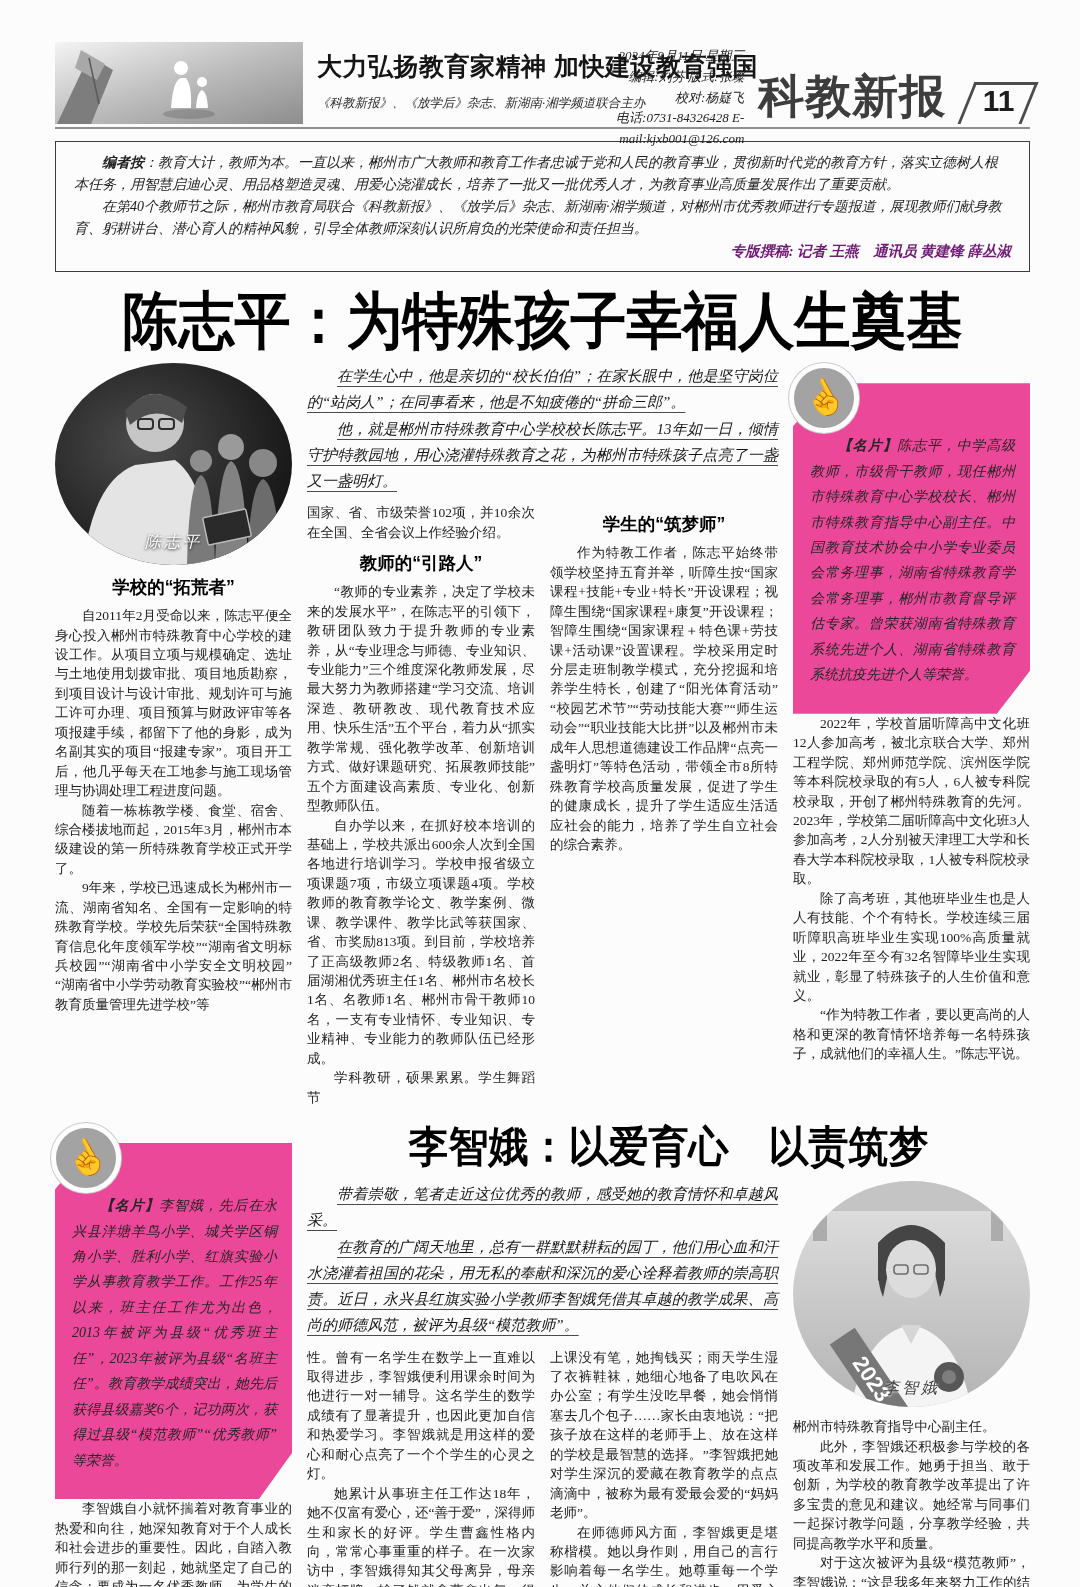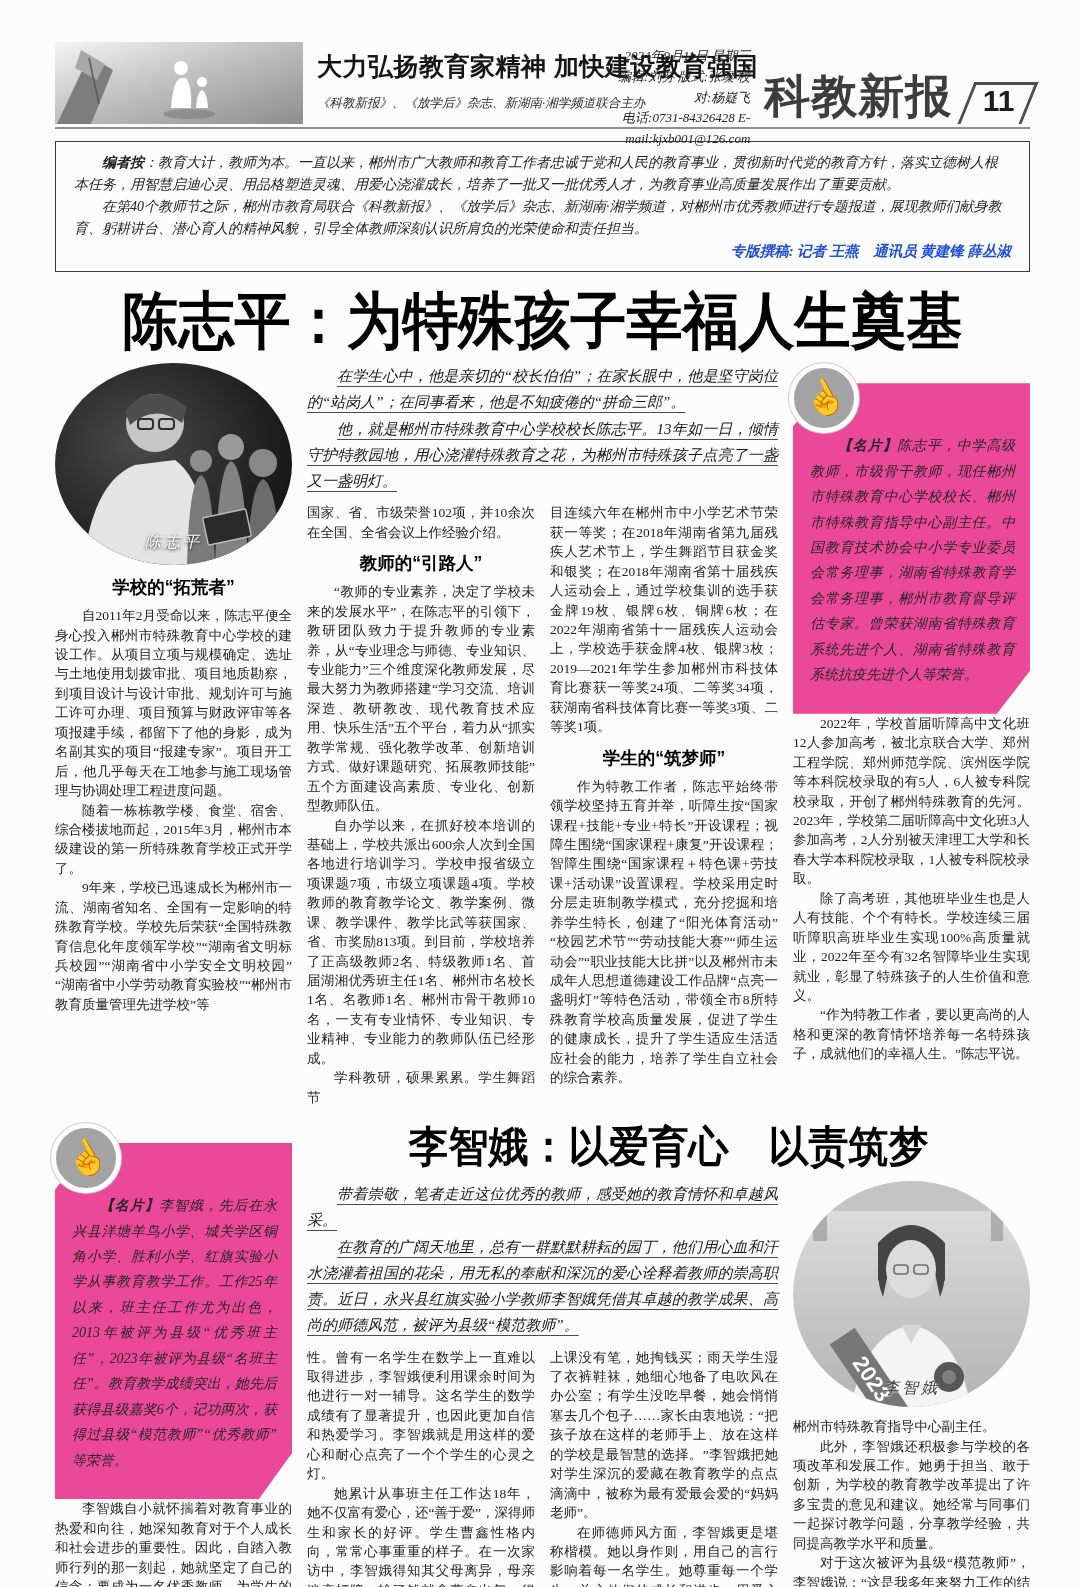--- a/index.html
+++ b/index.html
@@ -10,29 +10,29 @@
     position:relative;
   }
   
   .masthead{display:flex;align-items:stretch;border-bottom:2.5px solid #8f8f8f;padding-bottom:3px;height:82px;}
   .logo{width:248px;flex:none;}
   .logo svg{display:block;width:100%;height:100%;}
   .slogan-block{width:312px;flex:none;padding:8px 0 0 14px;box-sizing:border-box;}
   .slogan{font-family:"Liberation Sans","DejaVu Sans",sans-serif;font-weight:900;font-size:25px;letter-spacing:.5px;color:#151515;white-space:nowrap;}
   .organizer{font-size:12.5px;margin-top:12px;color:#2a2a2a;font-style:italic;white-space:nowrap;}
   .pubinfo{flex:1;text-align:right;font-size:13px;line-height:1.6;padding-top:4px;font-style:italic;color:#222;padding-right:10px;}
-  .paper{flex:none;display:flex;align-items:flex-end;padding-left:4px;}
+  .paper{flex:none;display:flex;align-items:flex-end;padding-left:4px;gap:6px;}
   .paper-name{font-size:46px;font-weight:900;color:#3d3d3d;letter-spacing:1px;line-height:1;padding-bottom:4px;}
   .pagebox{display:inline-block;transform:skewX(-22deg);border:3px solid #4c4c4c;border-bottom:none;padding:1px 13px 8px;margin-left:14px;background:#fcfcfc;}
   .pageno{display:inline-block;transform:skewX(22deg);font-family:"Liberation Sans","DejaVu Sans",sans-serif;font-weight:900;font-size:30px;color:#1d1d1d;line-height:1;}
   
   .editor-note{border:1.5px solid #3c3c3c;margin-top:12px;padding:10px 18px 8px;font-size:14px;line-height:1.58;font-style:italic;color:#222;}
   .editor-note p{margin:0;text-indent:2em;}
   .en-label{font-weight:700;}
-  .en-byline{text-align:right;color:#1d4ed8;font-weight:700;text-indent:0;margin-top:3px;font-size:14.5px;}
+  .en-byline{text-align:right;color:#701a75;font-weight:700;text-indent:0;margin-top:3px;font-size:14.5px;}
   
   .headline1{font-family:"Liberation Sans","DejaVu Sans",sans-serif;font-weight:900;font-size:56px;text-align:center;
     margin:20px 0 12px;letter-spacing:0px;color:#000;transform:scaleY(1.1);line-height:1.05;}
   .headline2{font-family:"Liberation Sans","DejaVu Sans",sans-serif;font-weight:900;font-size:40px;text-align:center;
     margin:2px 0 14px;color:#000;transform:scaleY(1.06);line-height:1.05;}
   
   .a-row{display:flex;gap:15px;align-items:flex-start;}
   .colw{width:237px;flex:none;}
   .mid{flex:1;min-width:0;}
   .two-col{display:flex;gap:15px;margin-top:9px;}
@@ -160,21 +160,20 @@
         </div>
         <div class="two-col">
           <div class="col">
               <p class="cont">国家、省、市级荣誉102项，并10余次在全国、全省会议上作经验介绍。</p>
               <h3>教师的“引路人”</h3>
               <p>“教师的专业素养，决定了学校未来的发展水平”，在陈志平的引领下，教研团队致力于提升教师的专业素养，从“专业理念与师德、专业知识、专业能力”三个维度深化教师发展，尽最大努力为教师搭建“学习交流、培训深造、教研教改、现代教育技术应用、快乐生活”五个平台，着力从“抓实教学常规、强化教学改革、创新培训方式、做好课题研究、拓展教师技能”五个方面建设高素质、专业化、创新型教师队伍。</p>
               <p>自办学以来，在抓好校本培训的基础上，学校共派出600余人次到全国各地进行培训学习。学校申报省级立项课题7项，市级立项课题4项。学校教师的教育教学论文、教学案例、微课、教学课件、教学比武等获国家、省、市奖励813项。到目前，学校培养了正高级教师2名、特级教师1名、首届湖湘优秀班主任1名、郴州市名校长1名、名教师1名、郴州市骨干教师10名，一支有专业情怀、专业知识、专业精神、专业能力的教师队伍已经形成。</p>
               <p>学科教研，硕果累累。学生舞蹈节</p>
             </div>
           <div class="col">
-              <p class="cont">目连续六年在郴州市中小学艺术节荣获一等奖；在2018年湖南省第九届残疾人艺术节上，学生舞蹈节目获金奖和银奖；在2018年湖南省第十届残疾人运动会上，通过学校集训的选手获金牌19枚、银牌6枚、铜牌6枚；在2022年湖南省第十一届残疾人运动会上，学校选手获金牌4枚、银牌3枚；2019—2021年学生参加郴州市科技体育比赛获一等奖24项、二等奖34项，获湖南省科技体育比赛一等奖3项、二等奖1项。</p>
               <h3>学生的“筑梦师”</h3>
               <p>作为特教工作者，陈志平始终带领学校坚持五育并举，听障生按“国家课程+技能+专业+特长”开设课程；视障生围绕“国家课程+康复”开设课程；智障生围绕“国家课程＋特色课+劳技课+活动课”设置课程。学校采用定时分层走班制教学模式，充分挖掘和培养学生特长，创建了“阳光体育活动”“校园艺术节”“劳动技能大赛”“师生运动会”“职业技能大比拼”以及郴州市未成年人思想道德建设工作品牌“点亮一盏明灯”等特色活动，带领全市8所特殊教育学校高质量发展，促进了学生的健康成长，提升了学生适应生活适应社会的能力，培养了学生自立社会的综合素养。</p>
             </div>
         </div>
       </div>
 
       <div class="colw">
         <div class="card-wrap">
           <div class="hand-icon">
               <span>☝</span>

